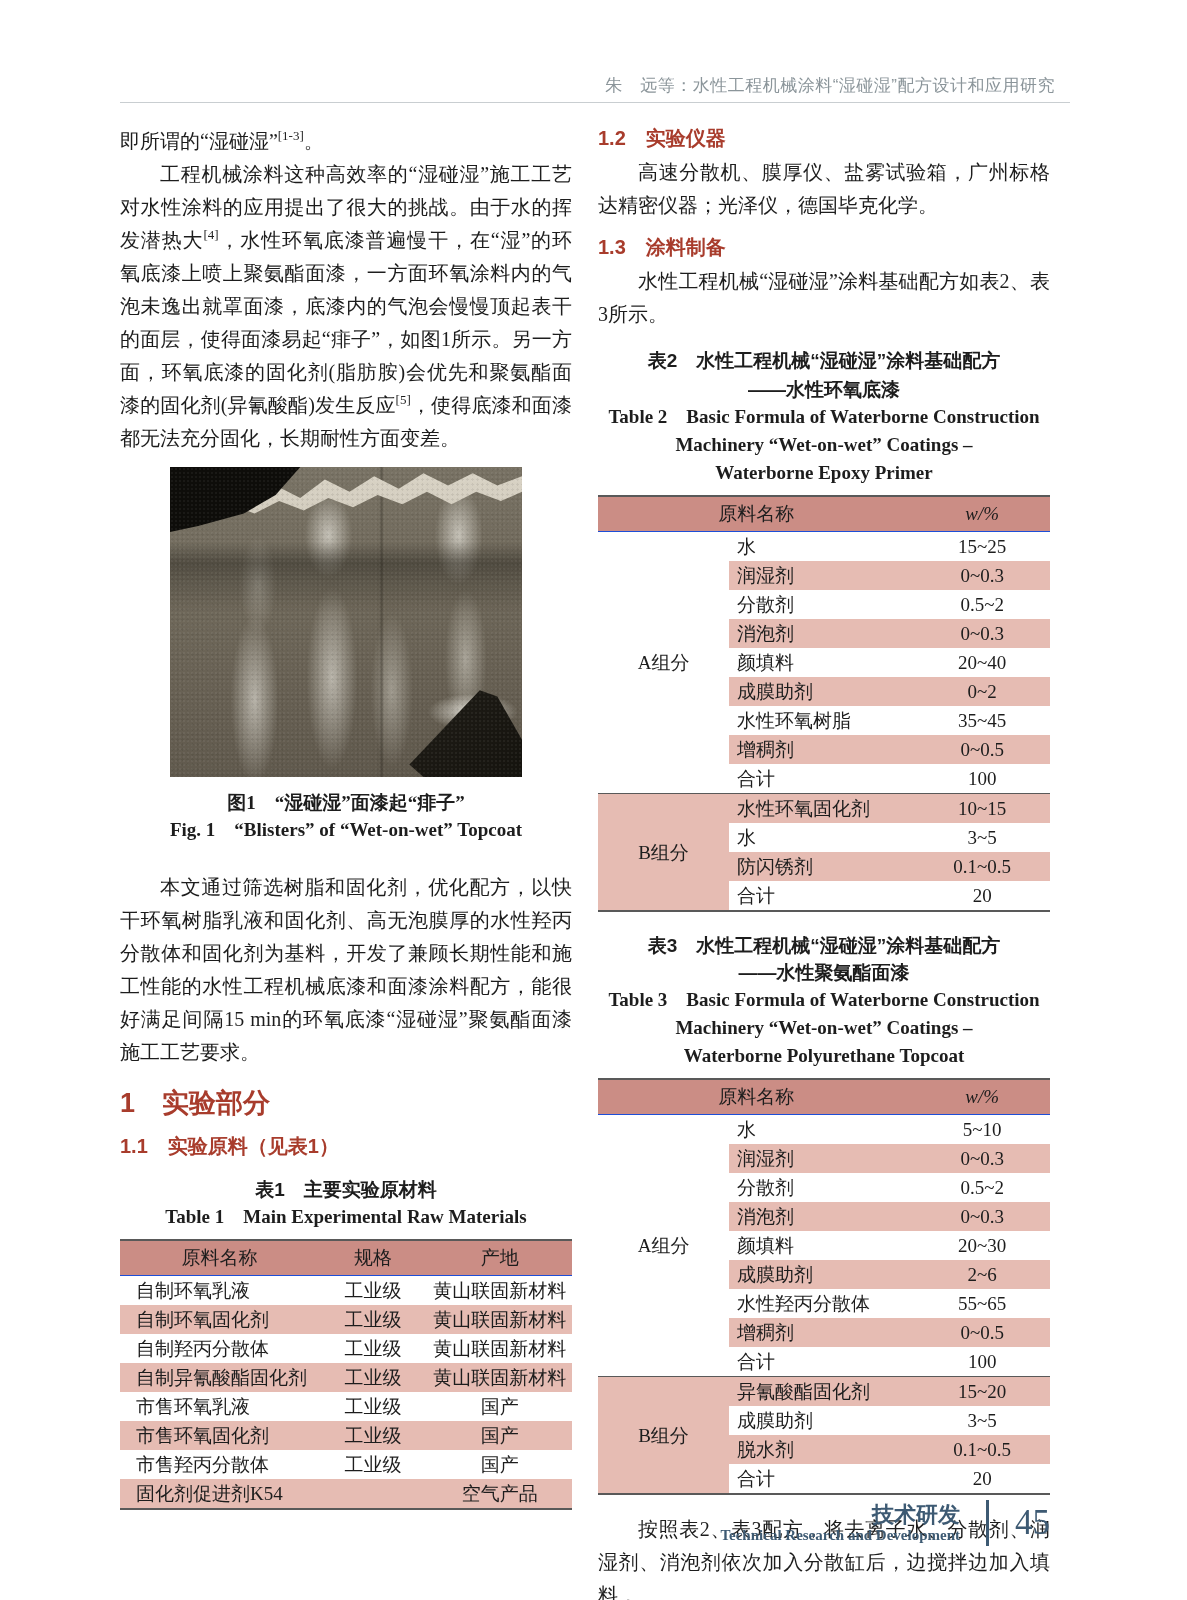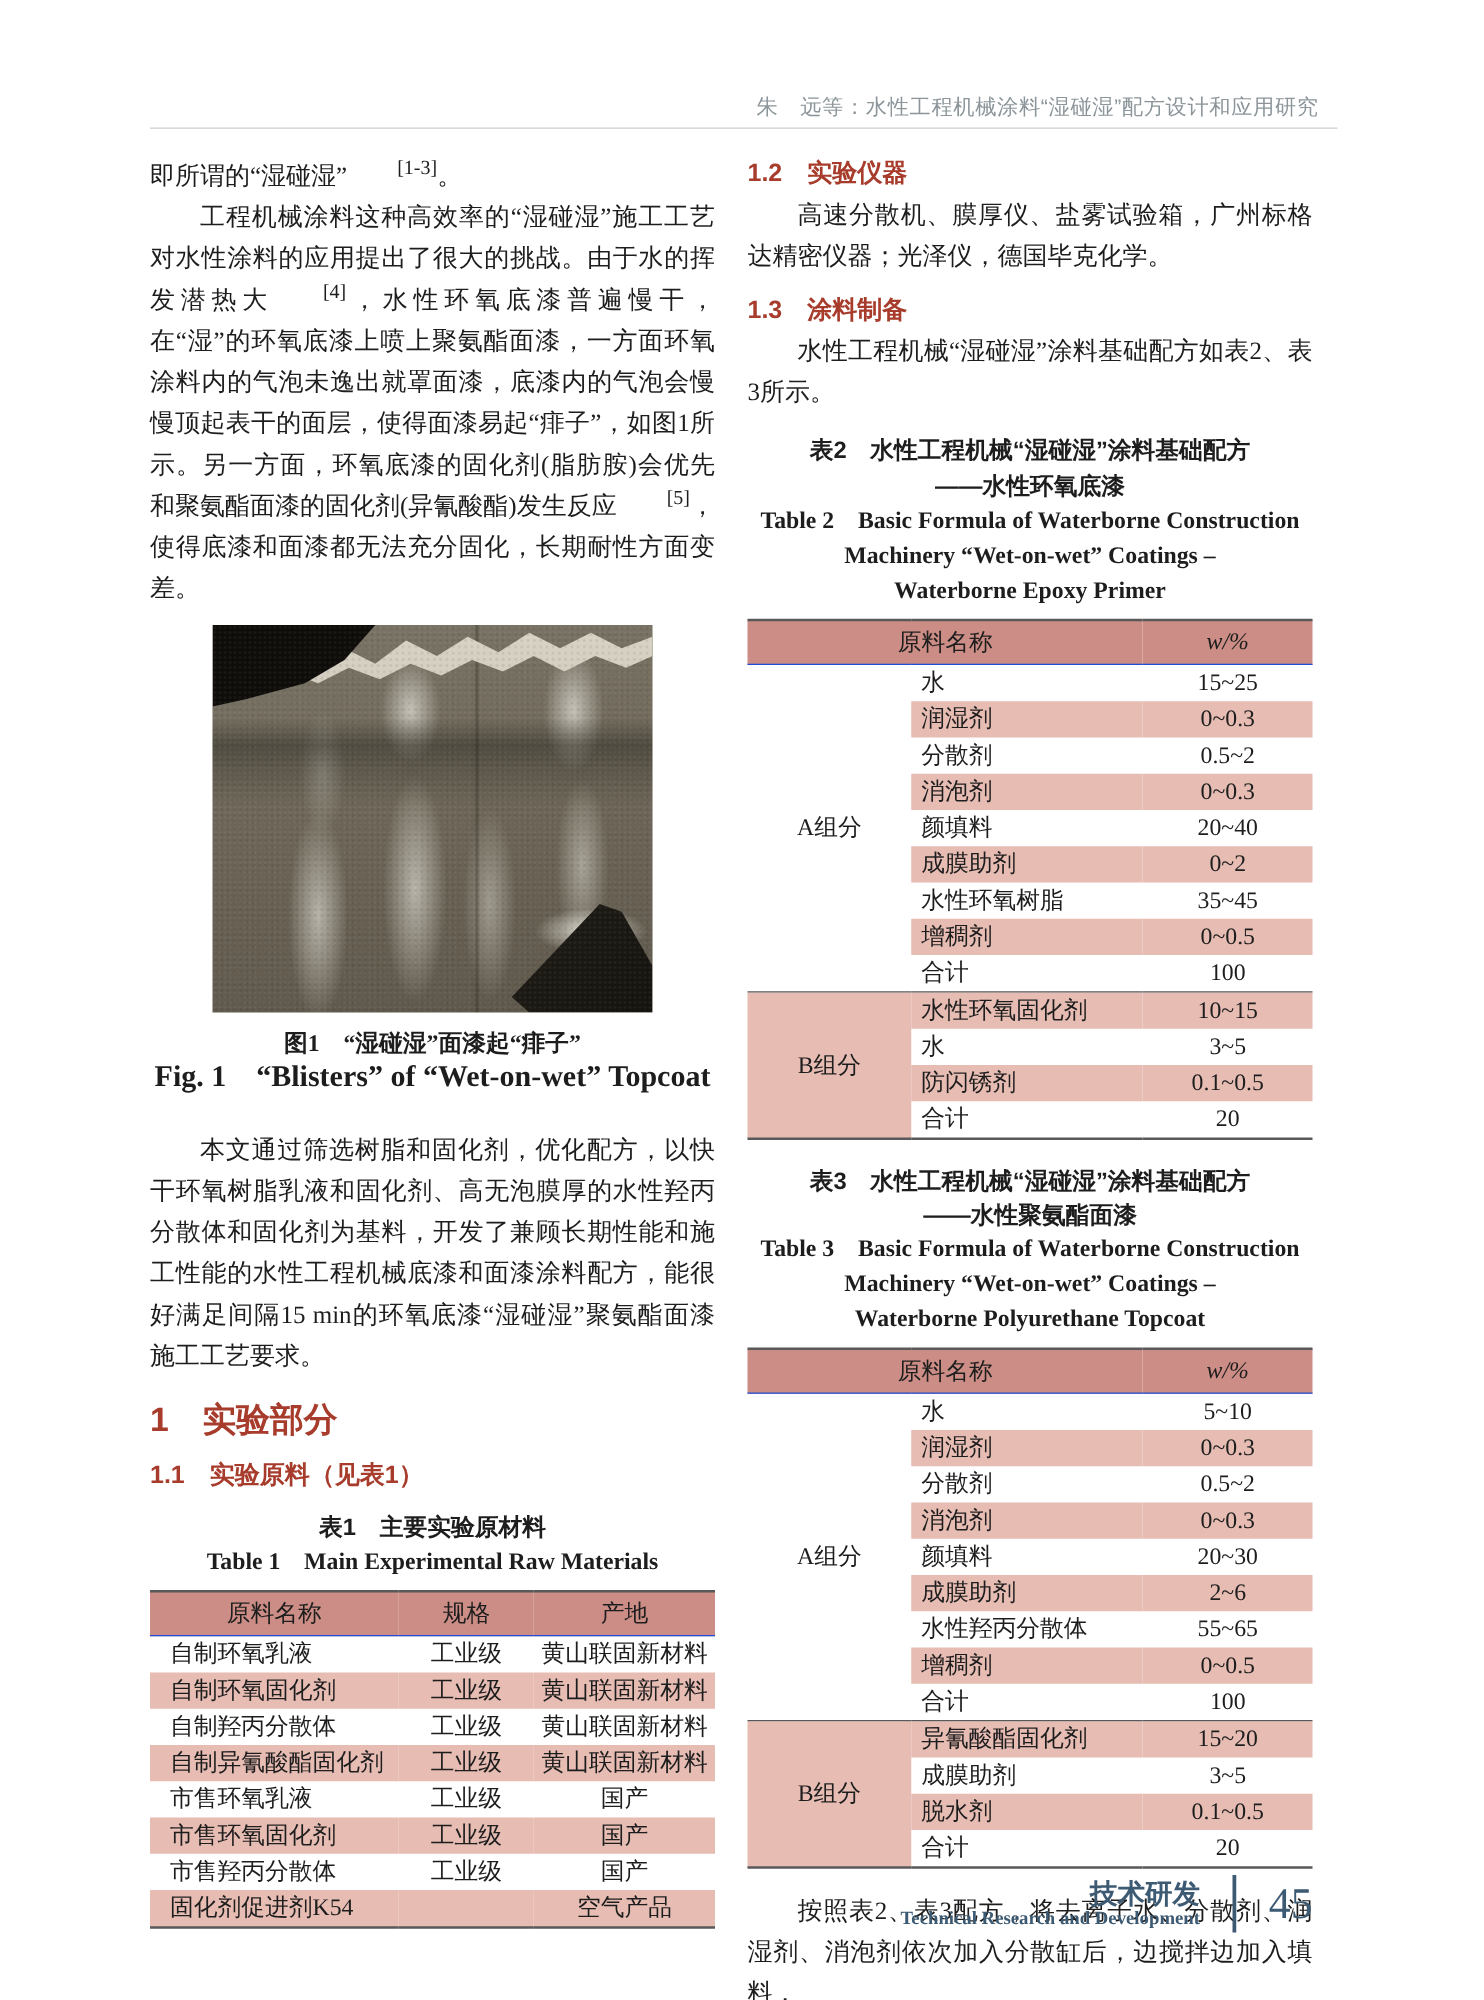--- a/index.html
+++ b/index.html
@@ -11,21 +11,21 @@
           font-family:"Liberation Sans","DejaVu Sans",sans-serif; font-size:17px; color:#8b959a; letter-spacing:.5px; }
   .header-rule { position:absolute; top:102px; left:120px; width:950px; height:1px; background:#c9ced1; }
 
   
   .col { position:absolute; top:125px; width:452px; }
   .col-left  { left:120px; }
   .col-right { left:598px; }
 
   p.body { margin:0; font-size:20px; line-height:33px; text-align:justify; }
   p.indent { text-indent:2em; }
-  sup.ref { font-size:16px; line-height:0;margin-left:40px; }
+  sup.ref { font-size:13px; line-height:0; }
 
   .h-level1 { margin-top:16px; font-family:"Liberation Sans","DejaVu Sans",sans-serif; font-weight:bold;
               font-size:27px; color:#a83c2c; }
   .h-level2 { margin-top:12px; margin-bottom:4px; font-family:"Liberation Sans","DejaVu Sans",sans-serif;
               font-weight:bold; font-size:20px; color:#a83c2c; }
 
   
   .fig-photo { position:relative; width:352px; height:310px; margin:12px auto 0; overflow:hidden;
                background:linear-gradient(175deg,#7a7466 0%,#6e6759 45%,#5e574b 100%); }
   .ph { position:absolute; inset:0; }
@@ -44,21 +44,21 @@
   .ph-wedge { background:#0e0d0a; clip-path:polygon(0 0, 37% 0, 30% 9%, 21% 15%, 8% 19%, 0 21%); }
   .ph-sliver { background:radial-gradient(ellipse 64px 26px at 86% 79%, rgba(246,244,236,.85), transparent 70%); }
   .ph-rod { background:linear-gradient(135deg,#3a362c,#15130e);
       clip-path:polygon(68% 96%, 88% 72%, 93% 74%, 100% 88%, 100% 100%, 72% 100%); }
   .ph-grain { background-image:radial-gradient(rgba(255,255,255,.05) 1px, transparent 1.2px),
                                radial-gradient(rgba(0,0,0,.07) 1px, transparent 1.2px);
       background-size:4px 4px,5px 5px; }
 
   .fig-cap-zh { margin-top:12px; text-align:center; font-family:Liberation Serif, serif;
                 font-weight:bold; font-size:19px; line-height:27px; }
-  .fig-cap-en { text-align:center; font-weight:bold; font-size:24px; line-height:27px; }
+  .fig-cap-en { text-align:center; font-weight:bold; font-size:19px; line-height:27px; }
 
   .tab-cap-zh { text-align:center; font-family:"Liberation Sans","DejaVu Sans",sans-serif; font-weight:bold;
                 font-size:19px; line-height:27px; margin-top:16px; }
   .tab-cap-en { text-align:center; font-weight:bold; font-size:19px; line-height:28px; }
 
   table.datatable { width:100%; border-collapse:collapse; margin-top:8px;
                     border-top:2px solid #595959; border-bottom:2px solid #595959; font-size:19px; }
   table.datatable th { font-weight:normal; background:#cb8d85; padding:4px 4px; text-align:center;
                        border-bottom:1px solid #1d4ed8; }
   table.datatable td { padding:3px 4px; line-height:23px; }

